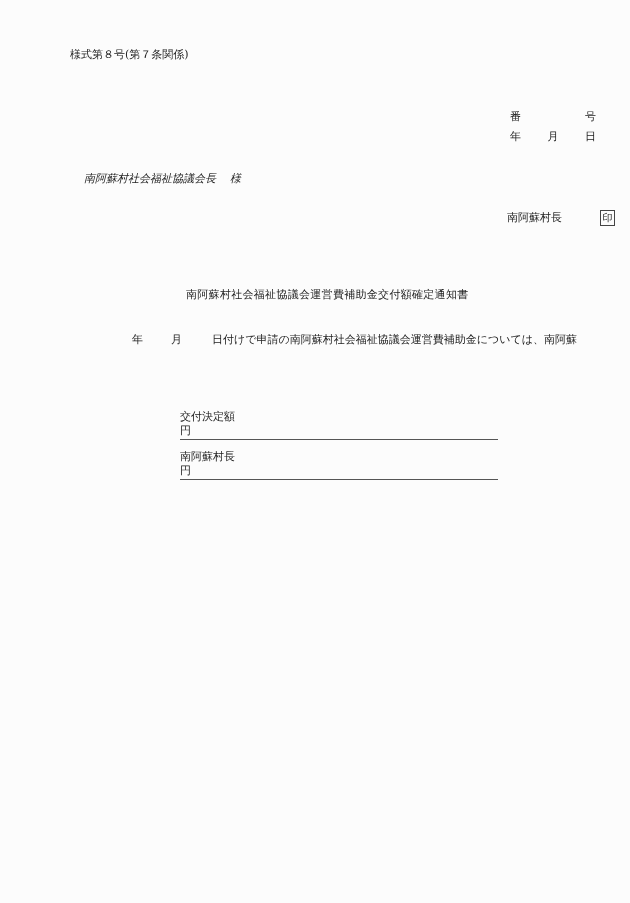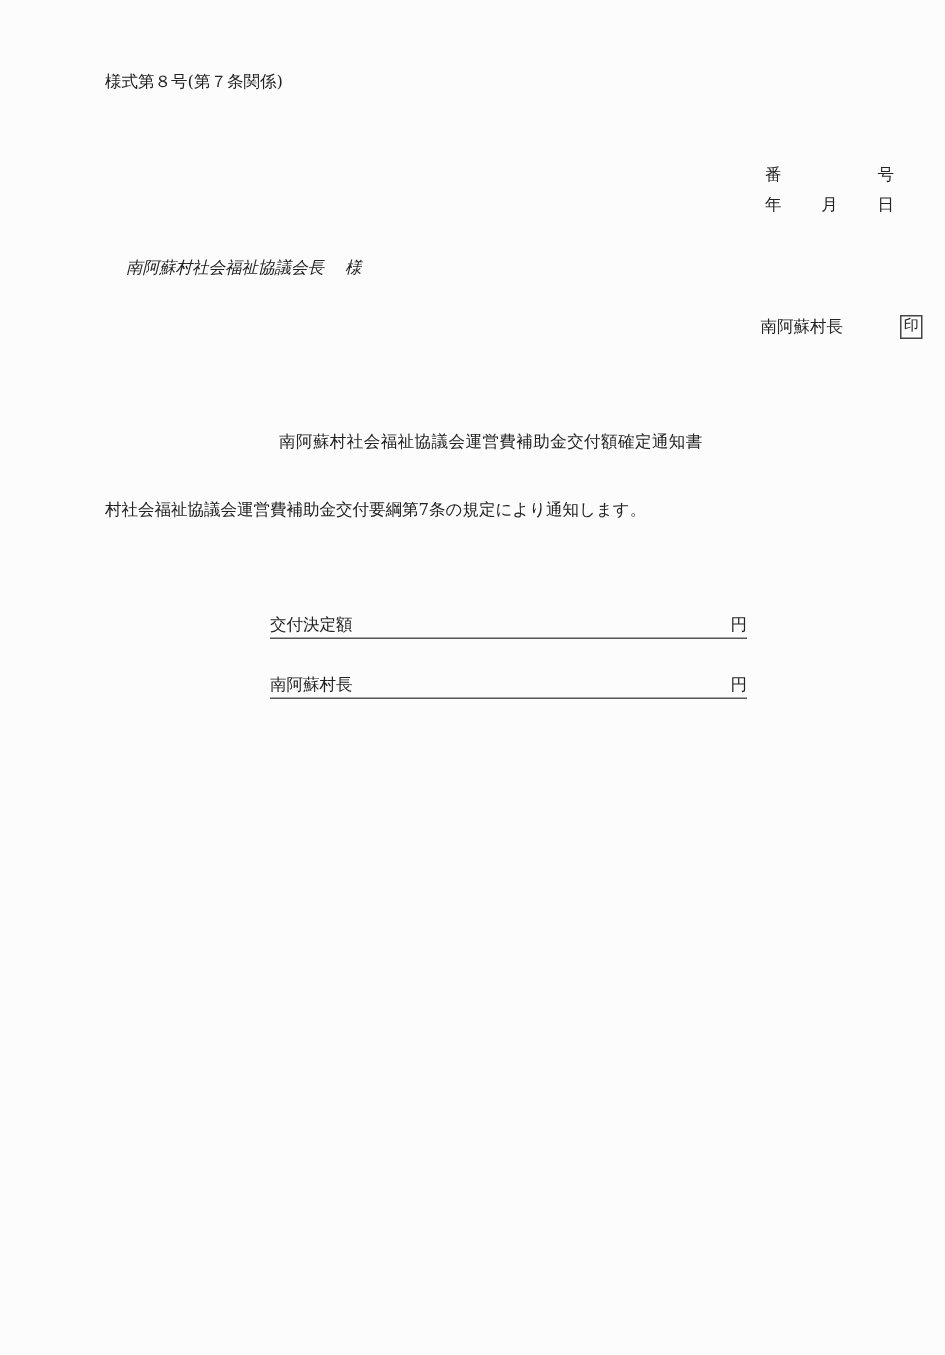--- a/index.html
+++ b/index.html
@@ -46,20 +46,21 @@
     .body-line1 .gap1 { display: inline-block; width: 28px; }
     .body-line1 .gap2 { display: inline-block; width: 30px; }
     .body-line2 { display: block; }
     .amount-row {
       left: 156px;
       width: 318px;
       display: flex;
       justify-content: space-between;
       border-bottom: 1px solid #555;
       padding-bottom: 1px;
+      flex-direction: column;
     }
     .amount-1 { top: 410px; }
     .amount-2 { top: 450px; }
   </style>
 </head>
 <body>
 
 <div class="abs form-number">様式第８号(第７条関係)</div>
 
 <div class="abs doc-no-row">
@@ -78,21 +79,21 @@
 </div>
 
 <div class="abs sender">
   <span>南阿蘇村長</span>
   <span class="seal">印</span>
 </div>
 
 <div class="abs title">南阿蘇村社会福祉協議会運営費補助金交付額確定通知書</div>
 
 <div class="abs body-text">
-  <span class="body-line2">村社会福祉協議会運営費補助金交付要綱第7条の規定により通知します。</span>
+  <span class="body-line1"><span>年</span><span class="gap1"></span><span>月</span><span class="gap2"></span><span>日付けで申請の南阿蘇村社会福祉協議会運営費補助金については、南阿蘇</span></span>
 </div>
 
 <div class="abs amount-row amount-1">
   <span>交付決定額</span>
   <span>円</span>
 </div>
 
 <div class="abs amount-row amount-2">
   <span>南阿蘇村長</span>
   <span>円</span>

